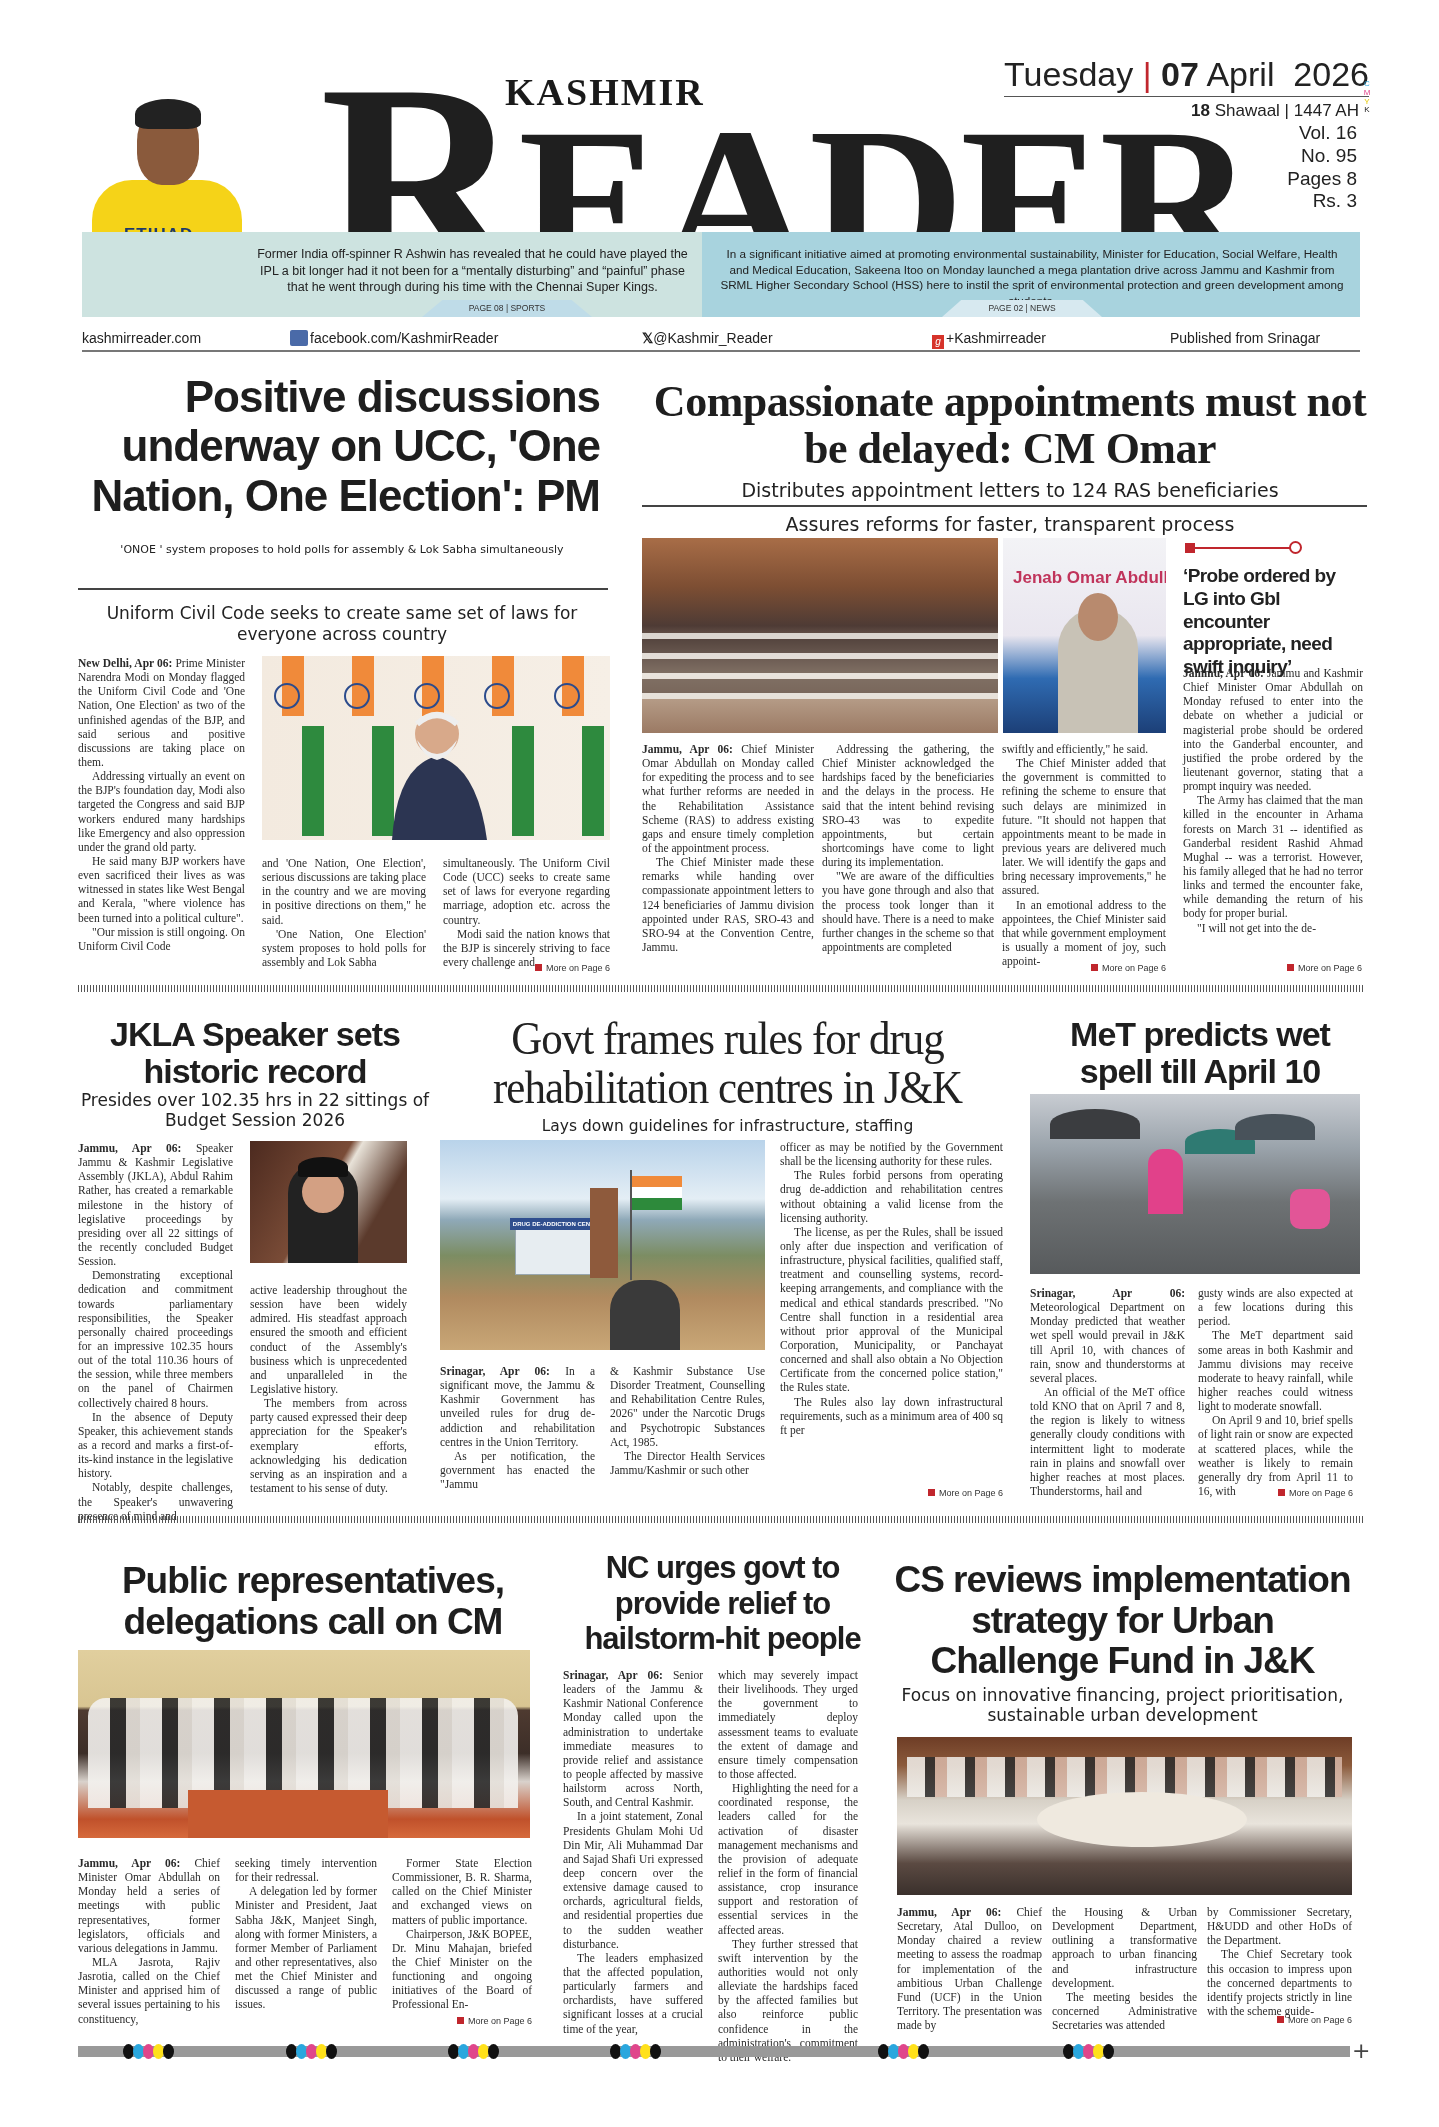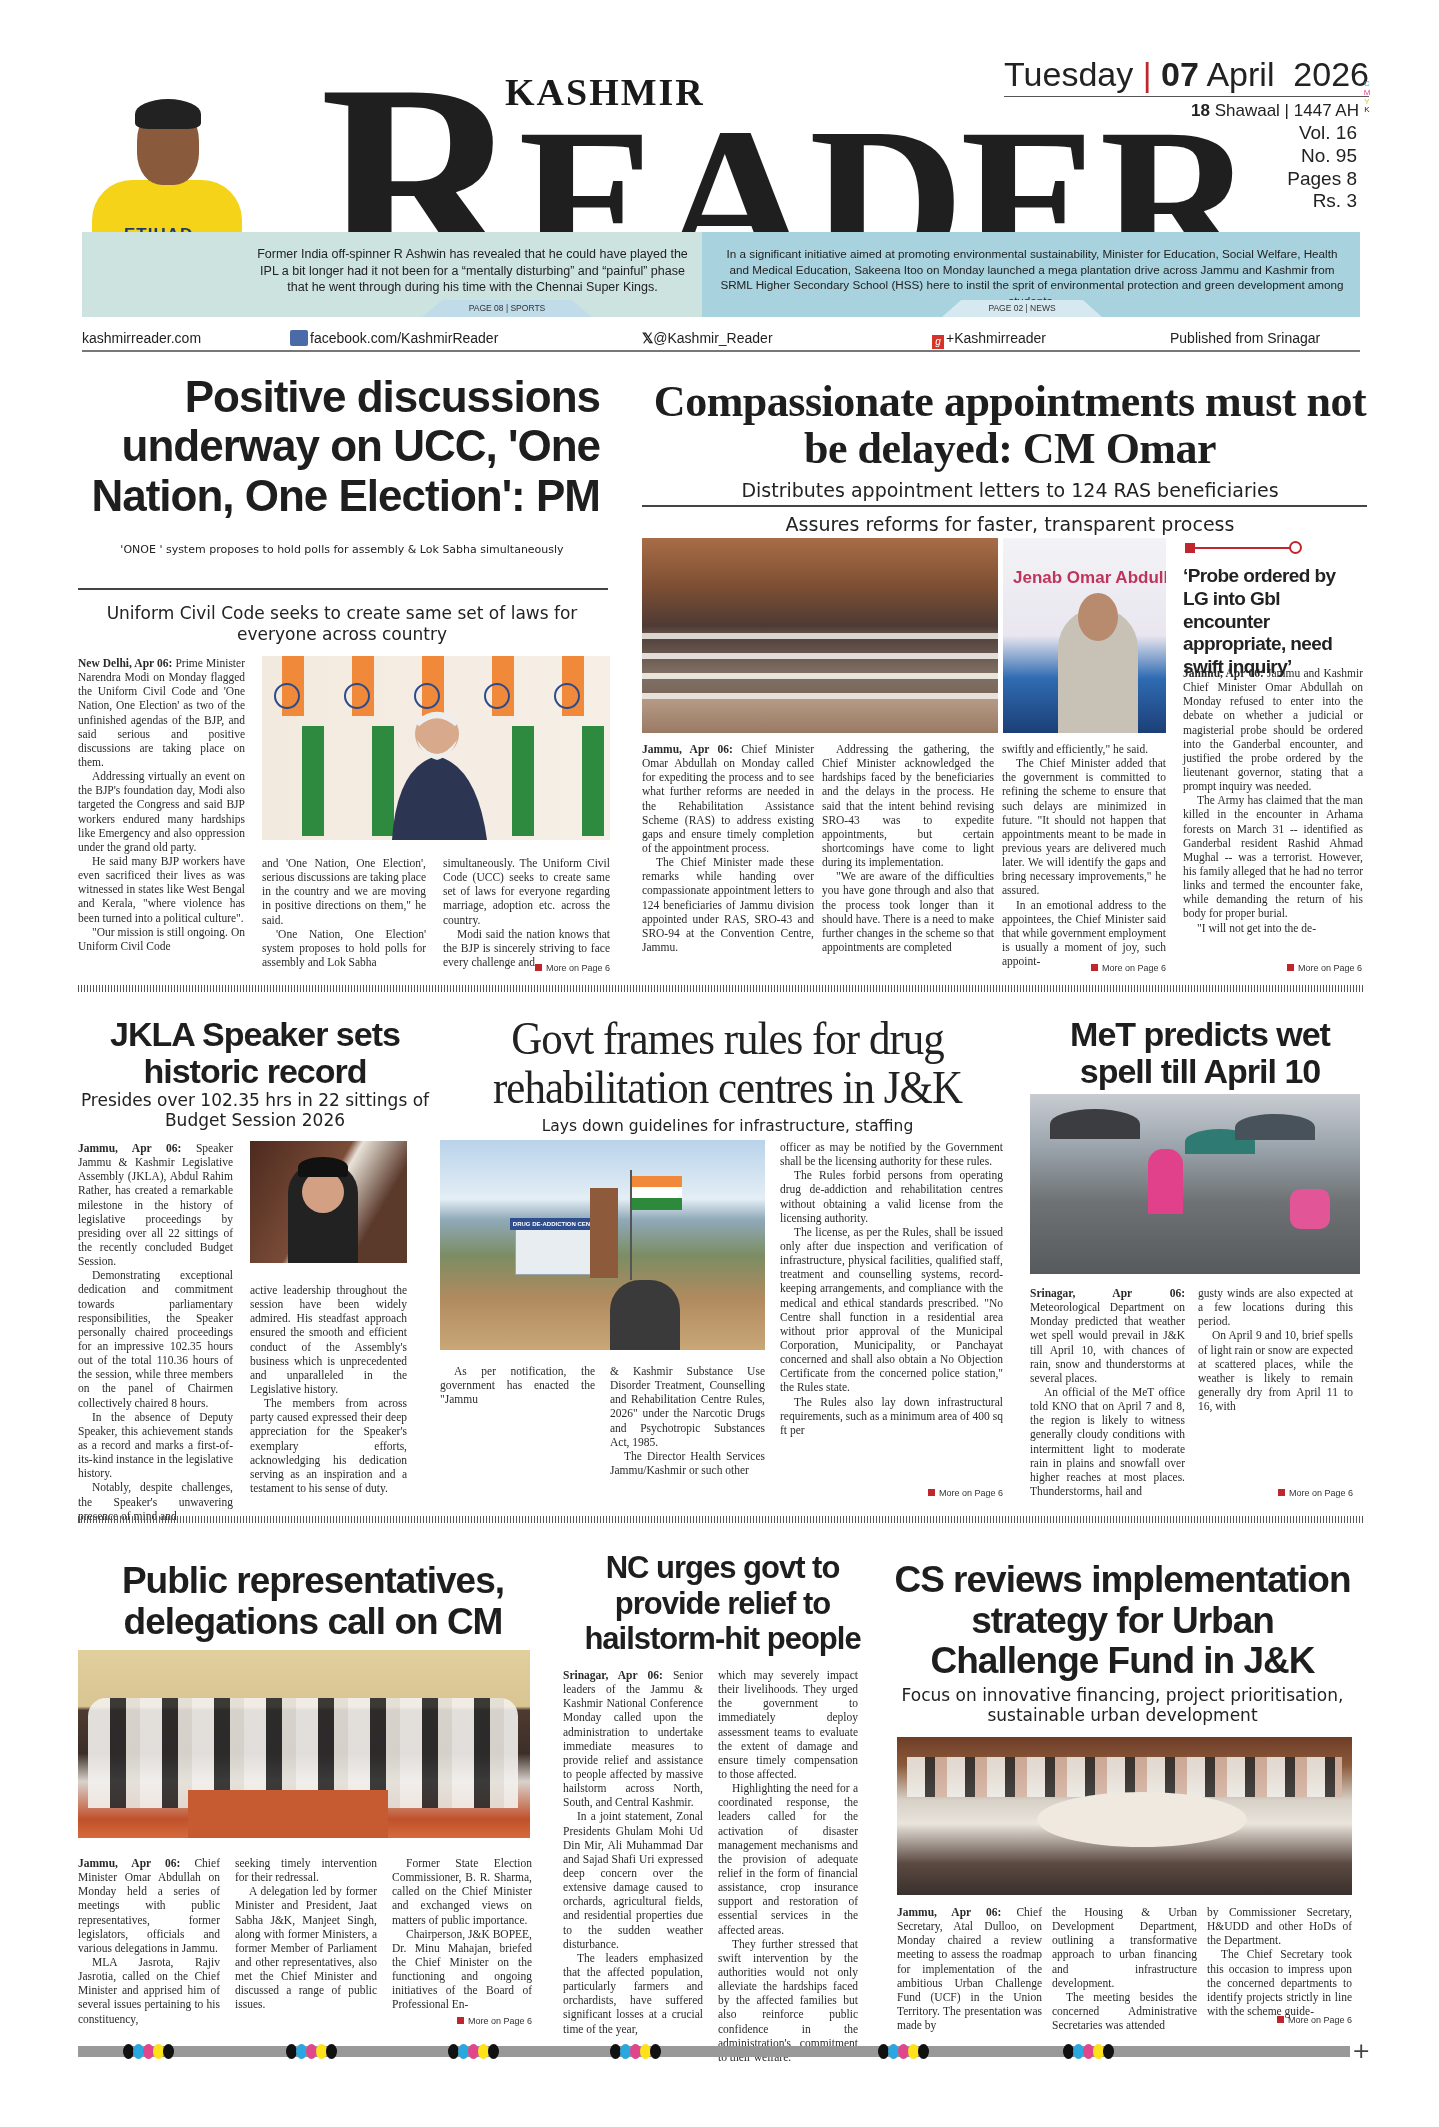--- a/index.html
+++ b/index.html
@@ -358,20 +358,21 @@
   <div class="abs deck" id="drug-deck">Lays down guidelines for infrastructure, staffing</div>
   <div class="abs photo" id="drug-photo">
     <div class="bld"></div>
       <div class="sign">DRUG DE-ADDICTION CENTRE</div>
     <div class="tower"></div>
       <div class="pole"></div>
       <div class="flag"></div>
       <div class="man"></div>
   </div>
   <div class="abs body" id="drug-col1">
+    <p class="first"><b>Srinagar, Apr 06:</b> <span>In a significant move, the Jammu &amp; Kashmir Government has unveiled rules for drug de-addiction and rehabilitation centres in the Union Territory.</span></p>
     <p>As per notification, the government has enacted the "Jammu</p>
   </div>
   <div class="abs body" id="drug-col2">
     <p class="first">&amp; Kashmir Substance Use Disorder Treatment, Counselling and Rehabilitation Centre Rules, 2026" under the Narcotic Drugs and Psychotropic Substances Act, 1985.</p>
     <p>The Director Health Services Jammu/Kashmir or such other</p>
   </div>
   <div class="abs body" id="drug-col3">
     <p class="first">officer as may be notified by the Government shall be the licensing authority for these rules.</p>
     <p>The Rules forbid persons from operating drug de-addiction and rehabilitation centres without obtaining a valid license from the licensing authority.</p>
     <p>The license, as per the Rules, shall be issued only after due inspection and verification of infrastructure, physical facilities, qualified staff, treatment and counselling systems, record-keeping arrangements, and compliance with the medical and ethical standards prescribed. "No Centre shall function in a residential area without prior approval of the Municipal Corporation, Municipality, or Panchayat concerned and shall also obtain a No Objection Certificate from the concerned police station," the Rules state.</p>
@@ -388,20 +389,21 @@
       <i class="u3"></i>
       <i class="pk"></i>
       <i class="pk2"></i>
     </div>
   <div class="abs body" id="met-col1">
     <p class="first"><b>Srinagar, Apr 06:</b> <span>Meteorological Department on Monday predicted that weather wet spell would prevail in J&amp;K till April 10, with chances of rain, snow and thunderstorms at several places.</span></p>
     <p>An official of the MeT office told KNO that on April 7 and 8, the region is likely to witness generally cloudy conditions with intermittent light to moderate rain in plains and snowfall over higher reaches at most places. Thunderstorms, hail and</p>
   </div>
   <div class="abs body" id="met-col2">
     <p class="first">gusty winds are also expected at a few locations during this period.</p>
+    <p>The MeT department said some areas in both Kashmir and Jammu divisions may receive moderate to heavy rainfall, while higher reaches could witness light to moderate snowfall.</p>
     <p>On April 9 and 10, brief spells of light rain or snow are expected at scattered places, while the weather is likely to remain generally dry from April 11 to 16, with</p>
   </div>
   <div class="abs more" id="met-more">More on Page 6</div>
 </article>
 
 <div class="abs dotted" id="sep2"></div>
 
 <article>
   <h2 class="abs head-cond" id="reps-headline">Public representatives, delegations call on CM Omar</h2>
   <div class="abs photo" id="reps-photo">

